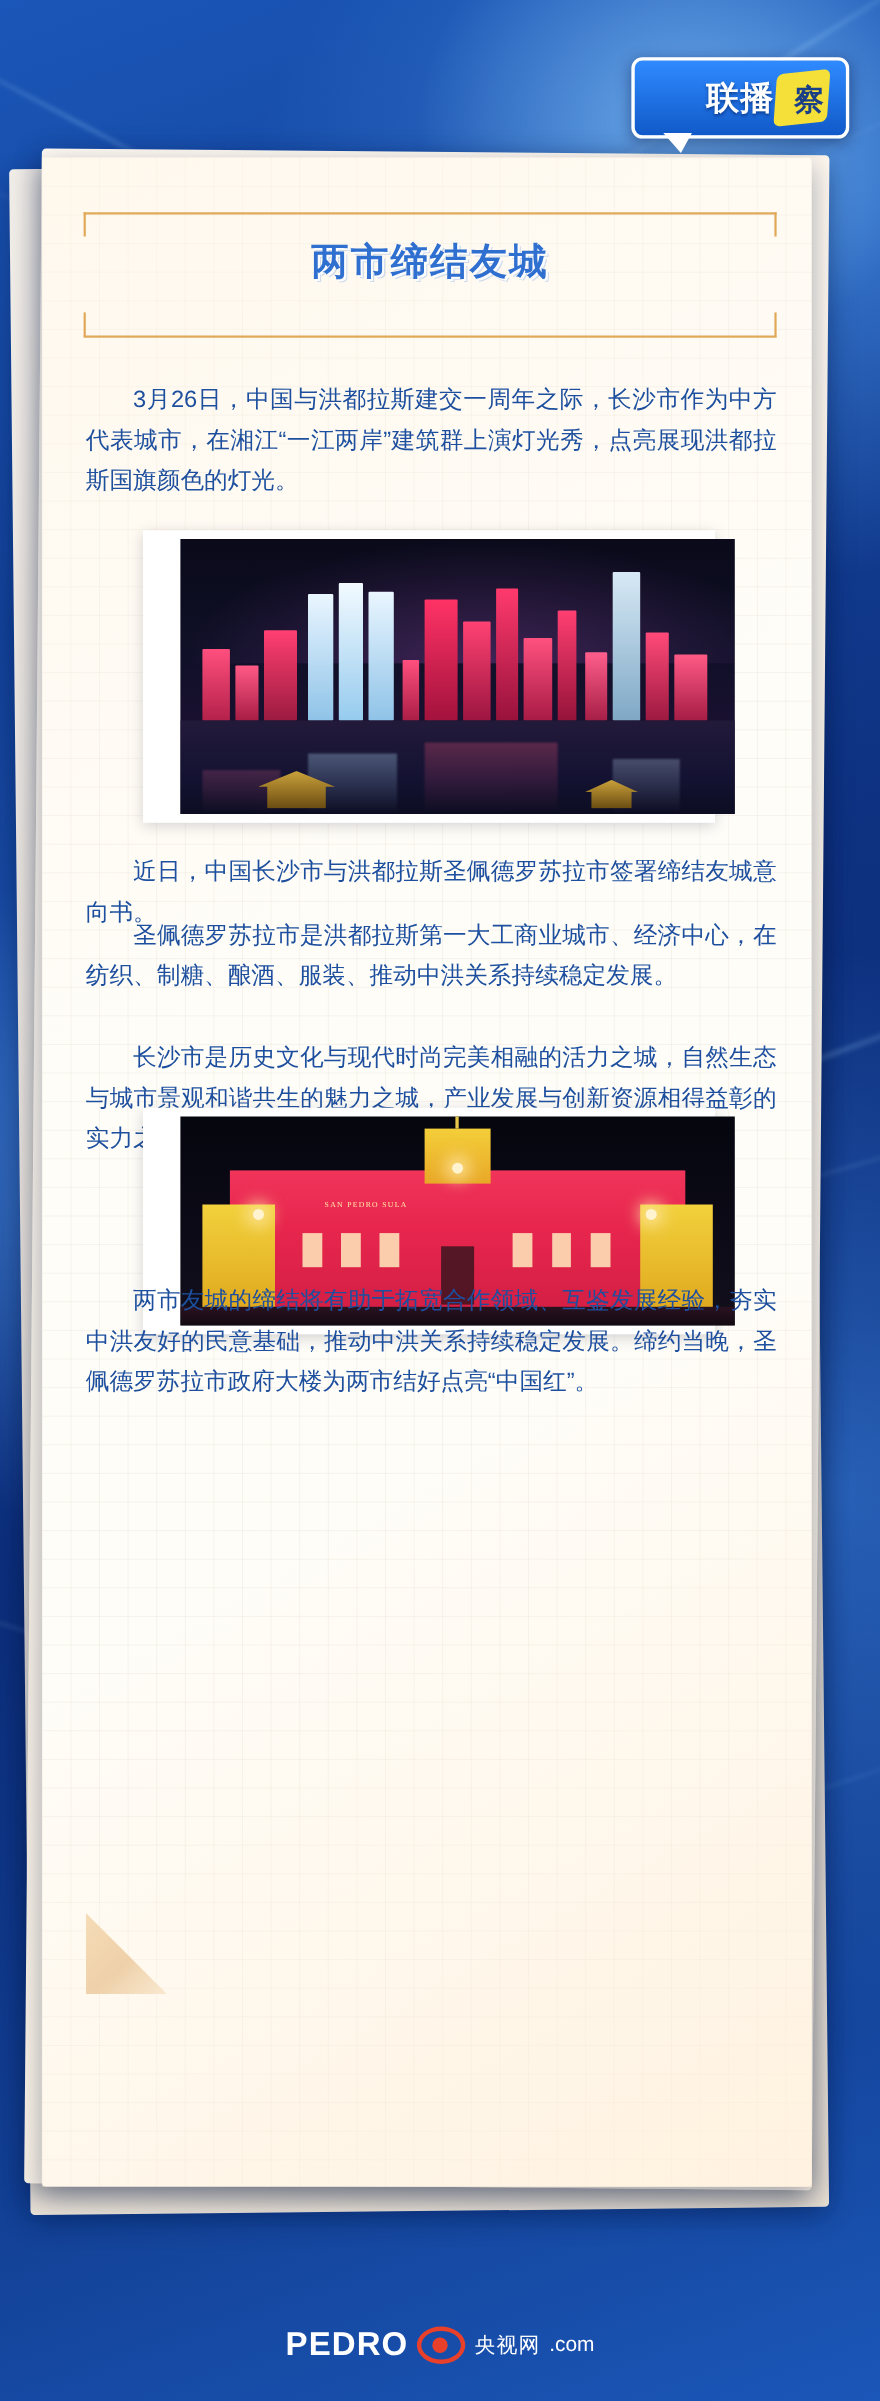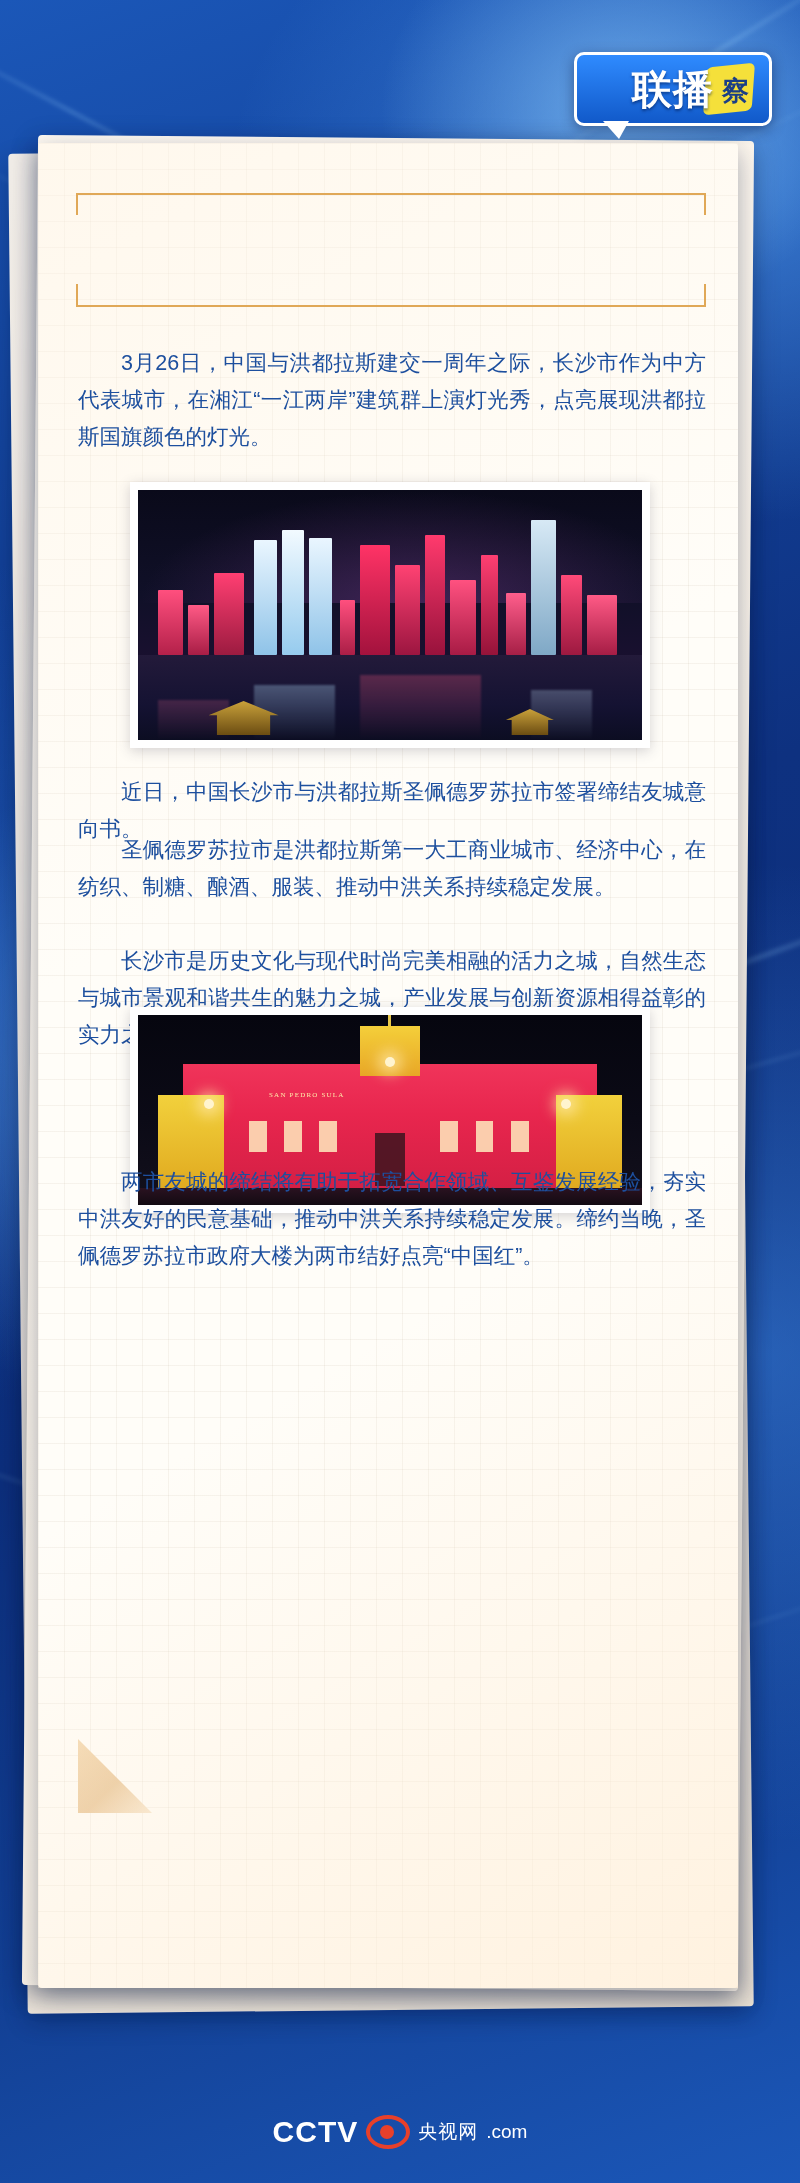--- a/index.html
+++ b/index.html
@@ -99,21 +99,21 @@
   .badge:after {
     content:"";
     position:absolute; left: 26px; bottom: -16px;
     width: 0; height: 0;
     border-left: 16px solid transparent;
     border-right: 10px solid transparent;
     border-top: 18px solid #ffffff;
   }
   .badge-text {
     color: #ffffff;
-    font-size: 40px;
+    font-size: 30px;
     font-weight: bold;
     letter-spacing: 1px;
     text-shadow: 0 2px 3px rgba(0,30,90,.6);
     position: relative;
     z-index: 2;
   }
   .badge-accent {
     position:absolute; right: 16px; top: 10px;
     width: 48px; height: 48px;
     background: #f5e03a;
@@ -170,20 +170,21 @@
   .photo-frame {
     position:absolute;
     background: #ffffff;
     padding: 8px;
     box-shadow: 0 3px 12px rgba(60,60,80,.22);
   }
   .photo {
     width: 100%; height: 100%;
     position: relative;
     overflow: hidden;
+    margin-left: 26px;
   }
 
   
   .ph1 { left: 130px; top: 482px; width: 504px; height: 250px; }
   .ph1-inner { background: linear-gradient(180deg,#0a0a1a 0%, #101028 42%, #1a1030 70%, #0d1126 100%); }
   .sky-glow { position:absolute; left:0; right:0; top:0; height:45%;
     background: radial-gradient(ellipse at 55% 100%, rgba(120,60,140,.45), rgba(0,0,0,0) 70%); }
   .bld { position:absolute; bottom: 34%; border-radius: 1px; }
   .water { position:absolute; left:0; right:0; bottom:0; height:34%;
     background: linear-gradient(180deg,#231a3a 0%, #141232 60%, #0c0d22 100%); }
@@ -273,20 +274,21 @@
   <span class="badge-accent-char">察</span>
 </div>
 
 <div class="title-wrap">
   <div class="title-rule-top"></div>
   <div class="tick tk1"></div>
   <div class="tick tk2"></div>
   <div class="tick tk3"></div>
   <div class="tick tk4"></div>
   <div style="height:30px"></div>
+  <div class="title-line">两市缔结友城</div>
   <div class="title-rule-bottom"></div>
 </div>
 
 <div class="para" style="top:345px;">3月26日，中国与洪都拉斯建交一周年之际，长沙市作为中方代表城市，在湘江“一江两岸”建筑群上演灯光秀，点亮展现洪都拉斯国旗颜色的灯光。</div>
 
 <div class="photo-frame ph1">
   <div class="photo ph1-inner">
     <div class="sky-glow"></div>
 
     <div class="bld" style="left:4%;  width:5%;  height:26%; background:linear-gradient(180deg,#ff4f7e,#b4214a);"></div>
@@ -339,17 +341,17 @@
     <div class="lamp2" style="left:13%; top:44%;"></div>
     <div class="lamp2" style="left:84%; top:44%;"></div>
     <div class="lamp2" style="left:49%; top:22%;"></div>
     <div class="ground2"></div>
   </div>
 </div>
 
 <div class="para" style="top:1164px;">两市友城的缔结将有助于拓宽合作领域、互鉴发展经验，夯实中洪友好的民意基础，推动中洪关系持续稳定发展。缔约当晚，圣佩德罗苏拉市政府大楼为两市结好点亮“中国红”。</div>
 
 <div class="footer">
-  <span class="cctv-text">CCTV</span>
+  <span class="cctv-text">PEDRO</span>
   <span class="cctv-eye"></span>
   <span class="cctv-cn">央视网</span>
   <span class="cctv-com">.com</span>
 </div>
 
 </body></html>

